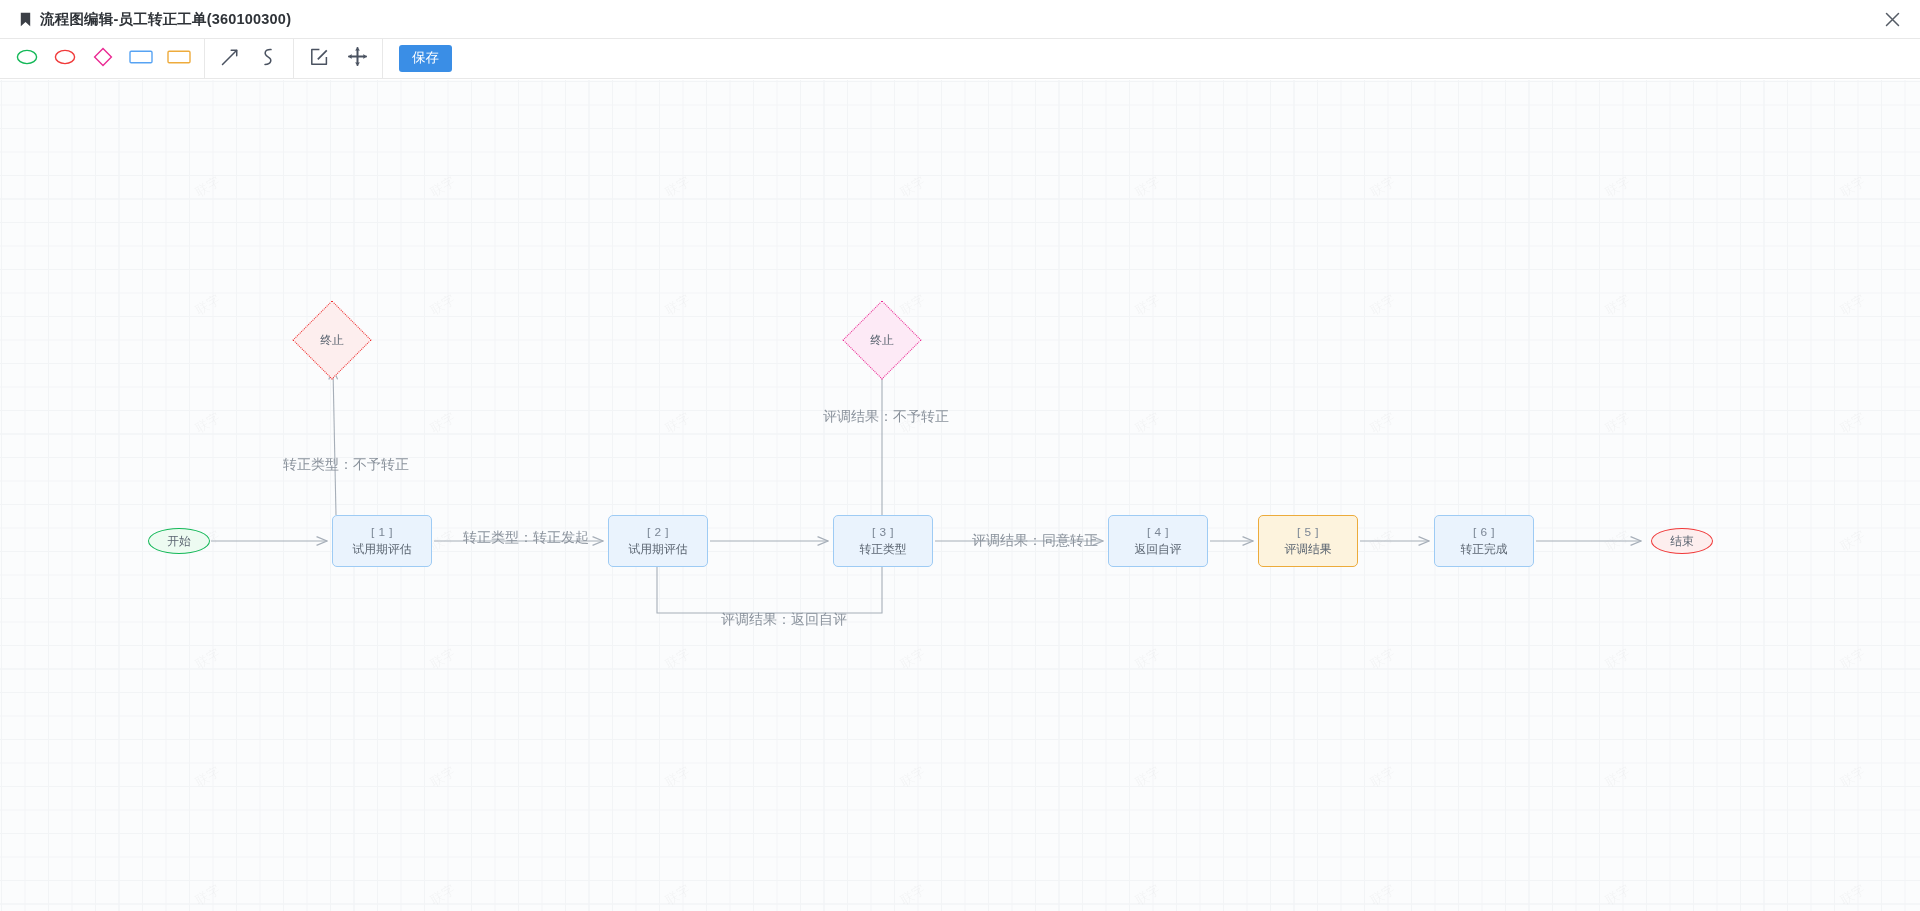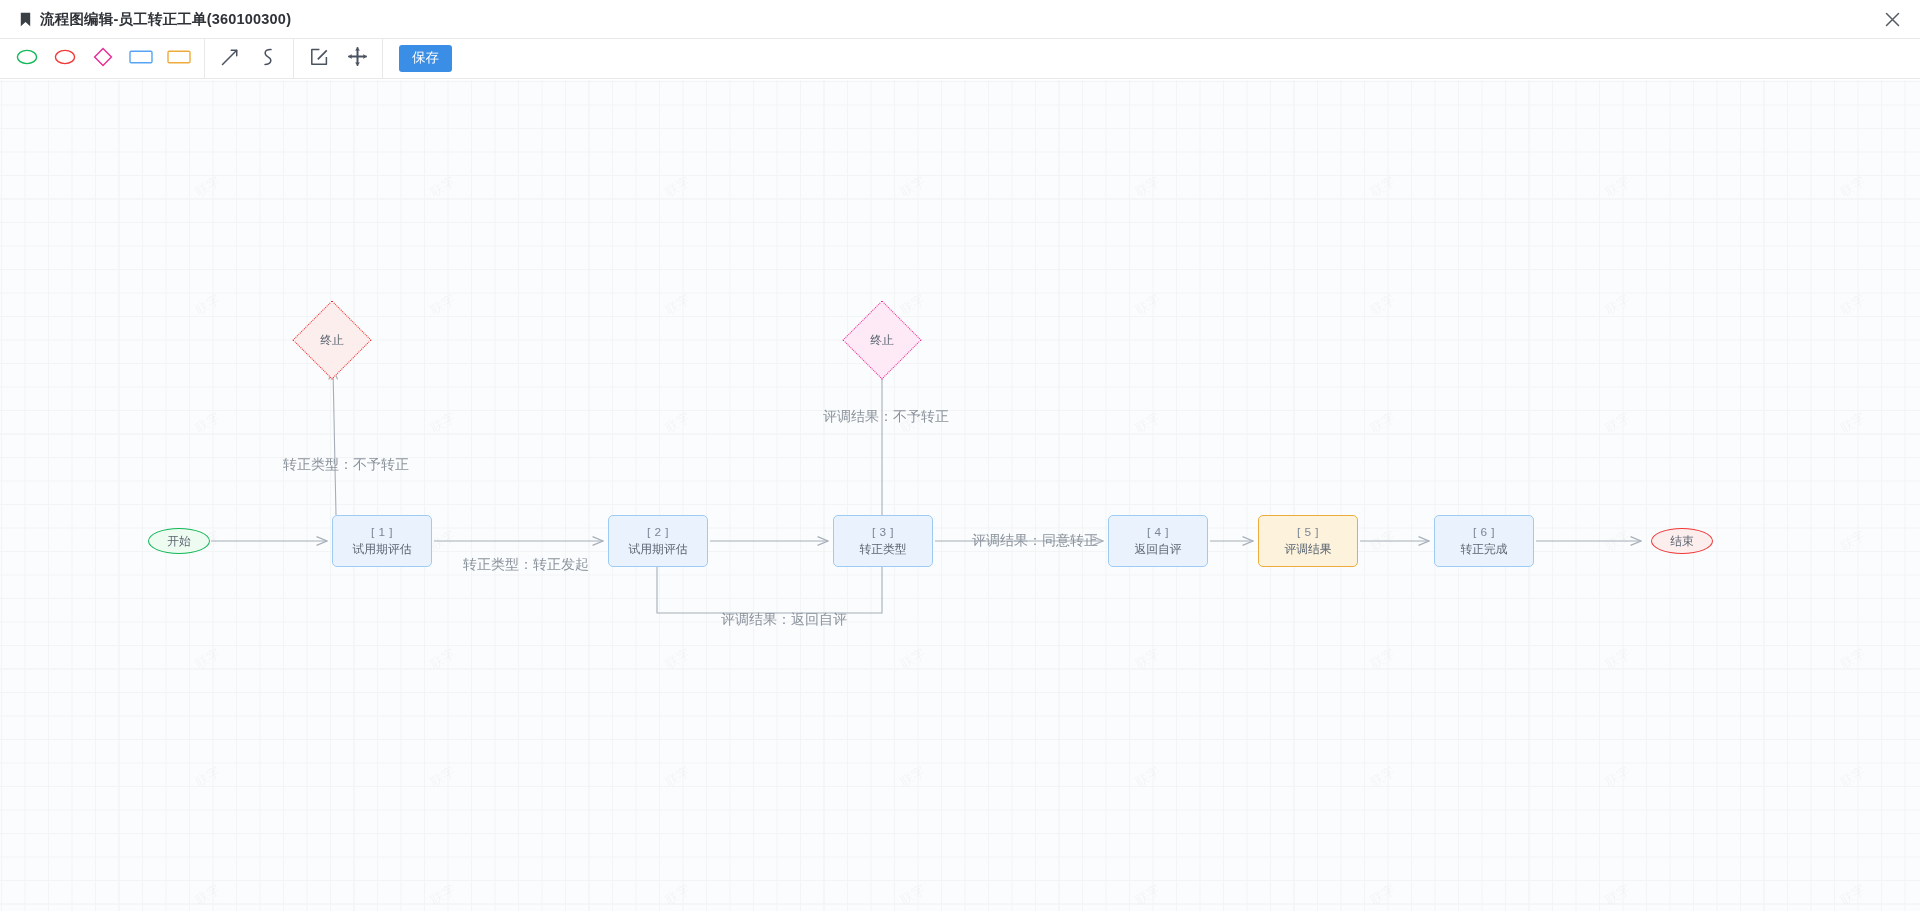--- a/index.html
+++ b/index.html
@@ -330,21 +330,21 @@
       <path d="M935 461 L1103 461" marker-end="url(#ah)"></path>
       <path d="M1210 461 L1253 461" marker-end="url(#ah)"></path>
       <path d="M1360 461 L1429 461" marker-end="url(#ah)"></path>
       <path d="M1536 461 L1641 461" marker-end="url(#ah)"></path>
 
       <path d="M882 487 L882 533 L657 533 L657 448" marker-end="url(#ahu)"></path>
     </g>
   </svg>
 
   <div class="edge-label" id="lb0" style="left: 283px; top: 348px; margin-top: 28px;">转正类型：不予转正</div>
-  <div class="edge-label" id="lb1" style="left: 463px; top: 476px;">转正类型：转正发起</div>
+  <div class="edge-label" id="lb1" style="left: 463px; top: 449px;">转正类型：转正发起</div>
   <div class="edge-label" id="lb2" style="left: 823px; top: 328px;">评调结果：不予转正</div>
   <div class="edge-label" id="lb3" style="left: 972px; top: 452px; text-align: center;">评调结果：同意转正</div>
   <div class="edge-label" id="lb4" style="left: 721px; top: 531px;">评调结果：返回自评</div>
 
   <div class="node oval start" id="n-start" style="left: 148px; top: 448px; text-align: right;">
     <span>开始</span>
   </div>
 
   <div class="node task blue" id="n-t1" style="left: 332px; top: 435px;">
     <span class="idx">[ 1 ]</span>

